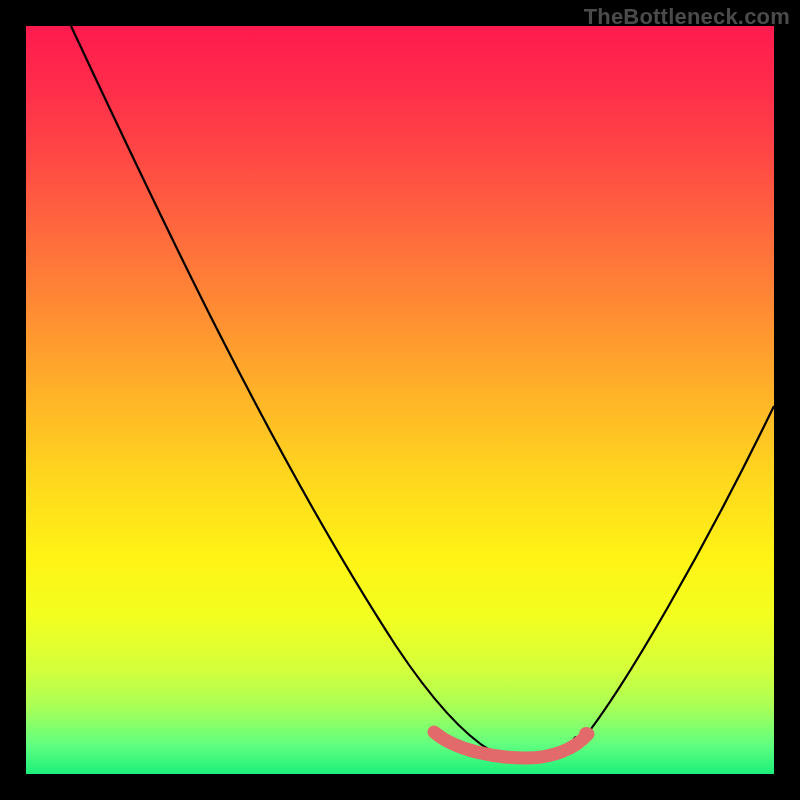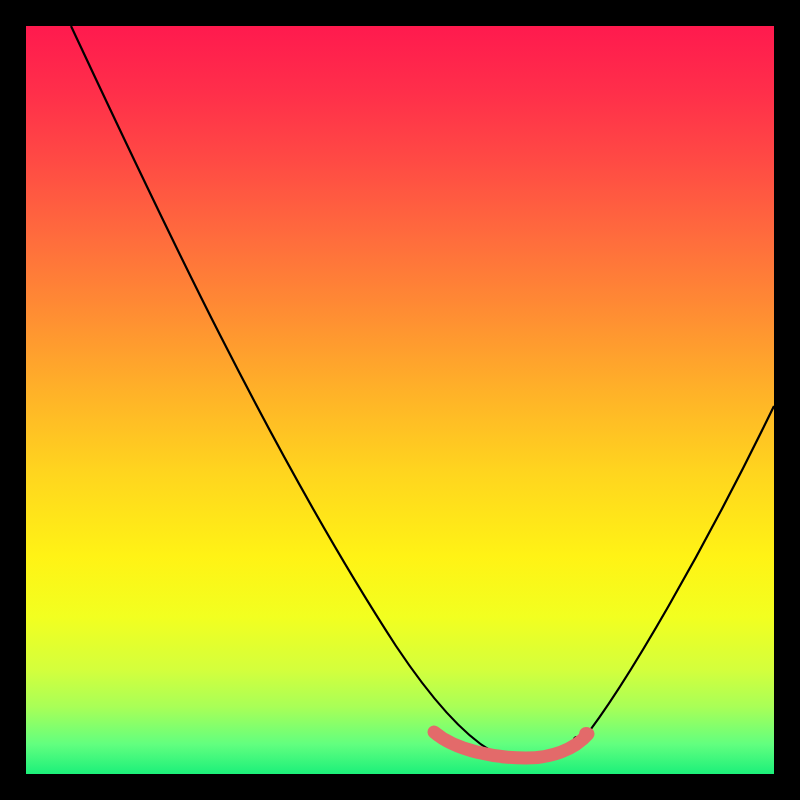--- a/index.html
+++ b/index.html
@@ -61,20 +61,21 @@
     inset: 0;
     width: 100%;
     height: 100%;
   }
 </style>
 </head>
 <body>
 
 <div class="frame">
 
+  <div class="watermark">TheBottleneck.com</div>
 
   <div class="plot">
     <div class="gradient"></div>
 
     <svg class="curves" viewBox="0 0 748 748" preserveAspectRatio="none">
 
       <path d="M 45 0
                C 120 160, 240 420, 370 620
                C 410 680, 440 710, 465 725" fill="none" stroke="#000" stroke-width="2.2"></path>
 

